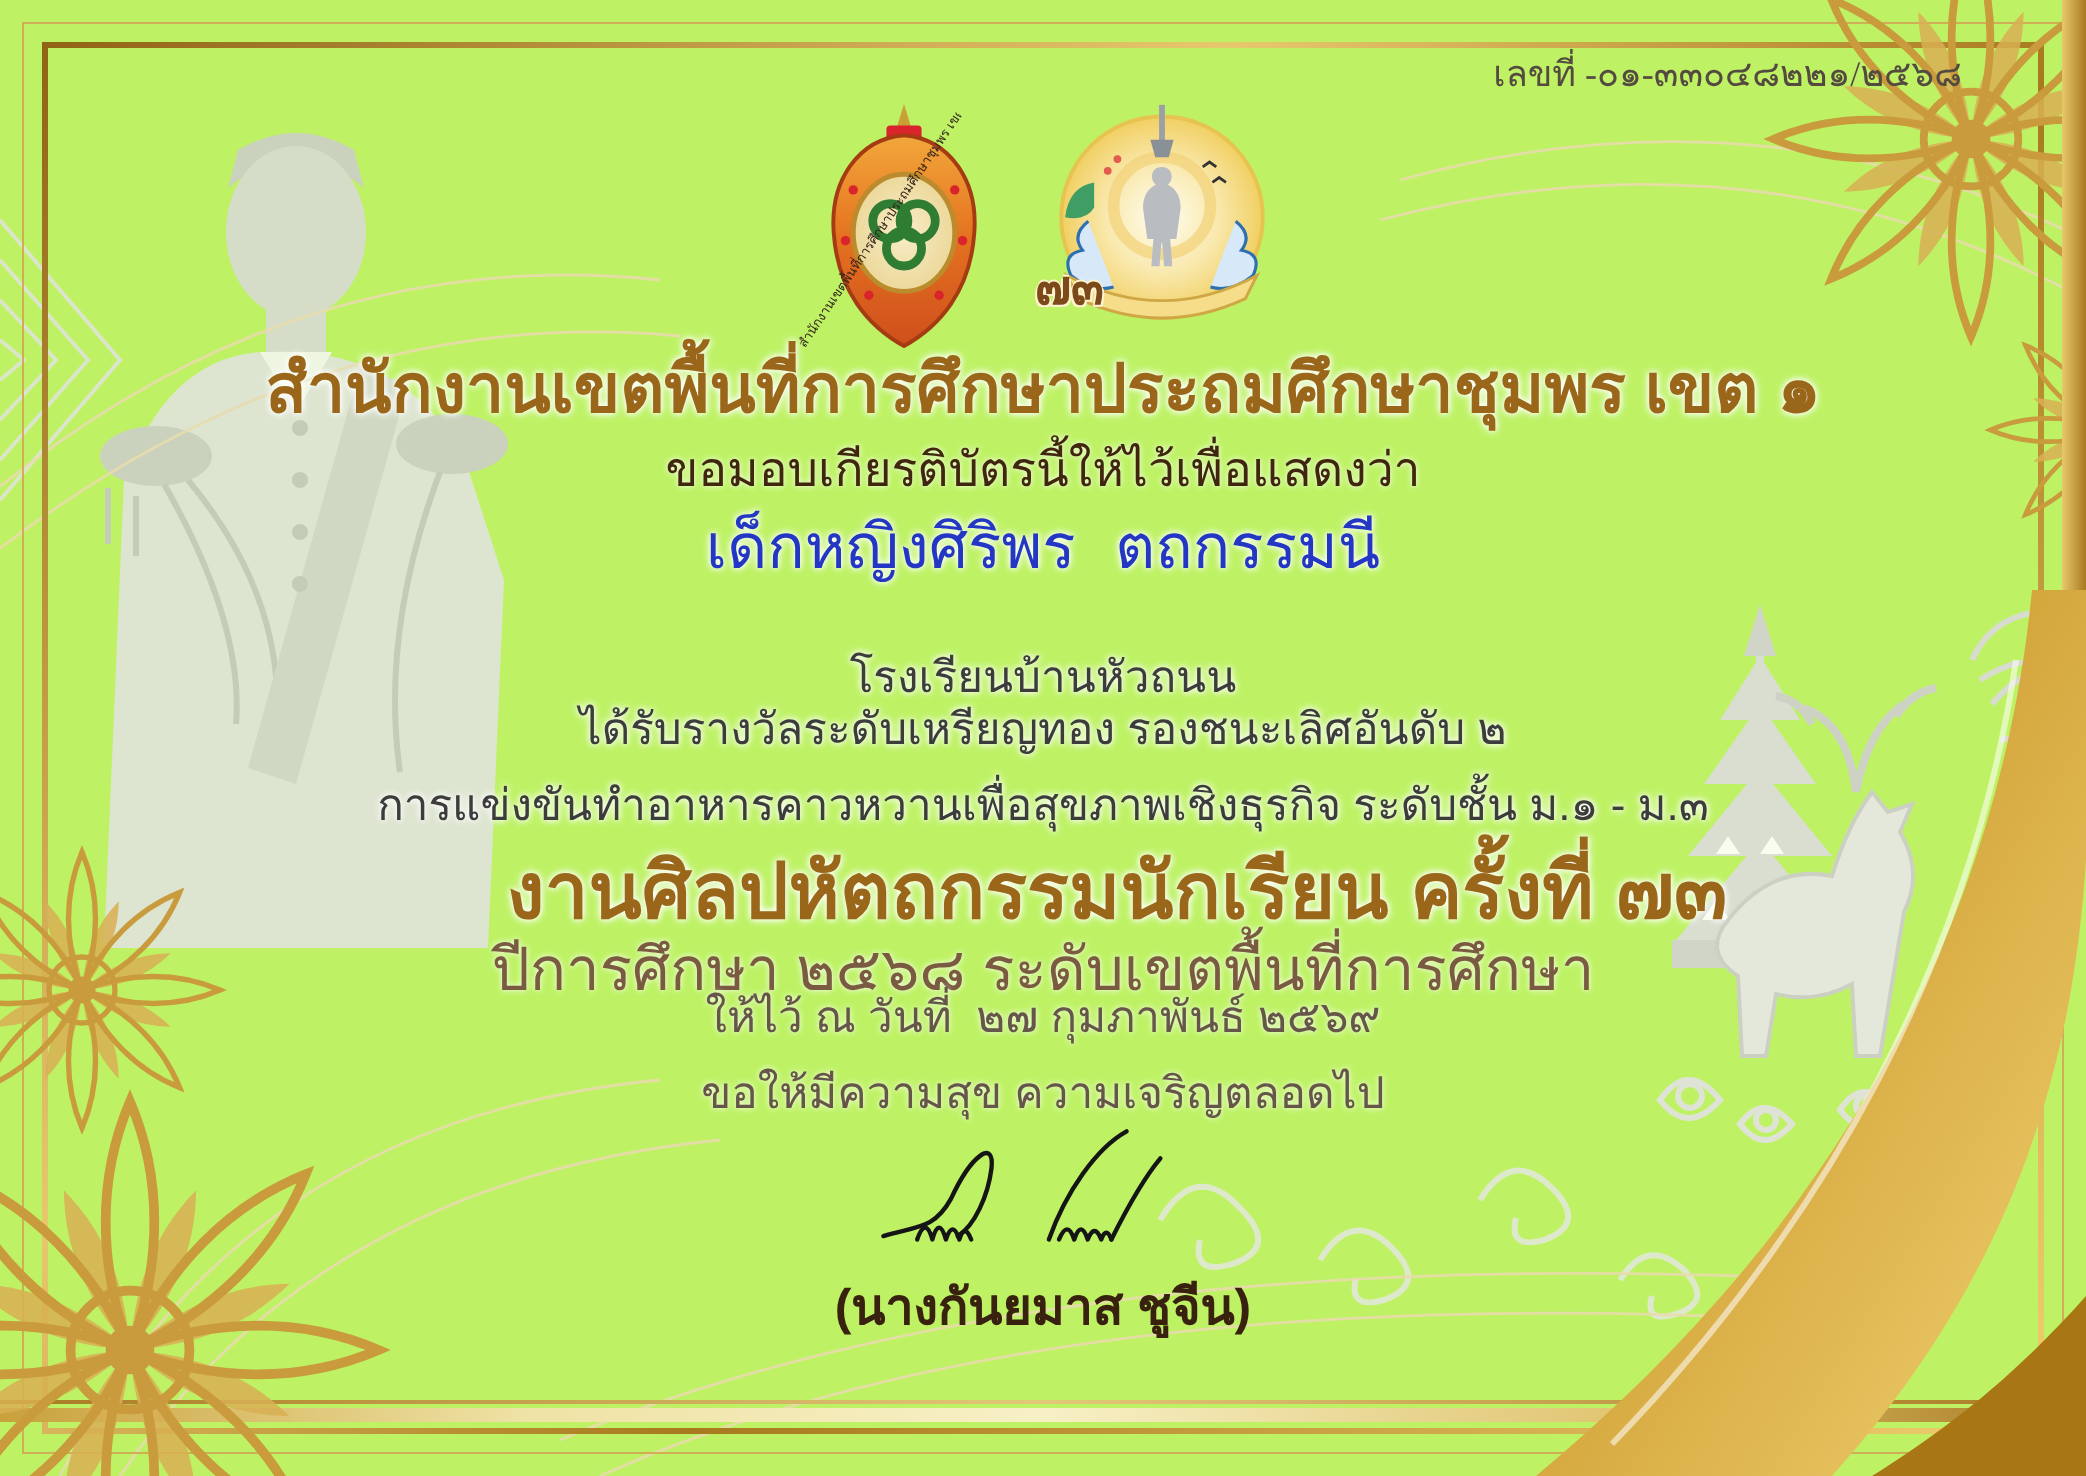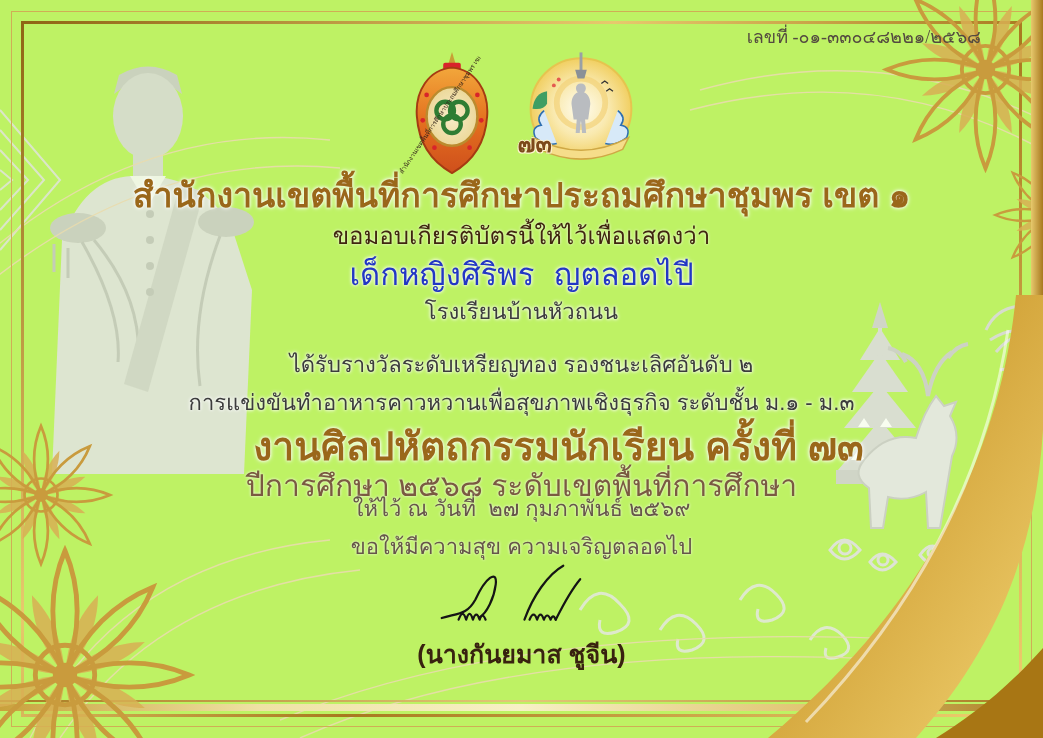--- a/index.html
+++ b/index.html
@@ -41,21 +41,21 @@
   
   .t{position:absolute;left:0;width:100%;text-align:center;white-space:pre-wrap;line-height:1.15;}
   .cert-number{position:absolute;top:22px;right:62px;font-size:18px;color:#544a40;
     font-family:"Liberation Serif","DejaVu Serif",serif;}
   .org-title{top:176px;font-size:34px;font-weight:800;color:#9a671a;
     text-shadow:0 0 3px #fff,0 0 5px #fff;}
   .presents{top:222px;font-size:24px;font-weight:400;color:#40260e;text-shadow:0 0 3px #fff;}
   .rname{top:257px;font-size:31px;color:#2337c4;font-family:"DejaVu Serif","Liberation Serif",serif;
     text-shadow:0 0 3px #fff,0 0 4px #fff;}
   .body-line{font-size:22px;color:#3c3c3c;text-shadow:0 0 3px #fff,0 0 4px #fff;}
-  .school{top:299px;text-align:center;}
+  .school{top:326px;text-align:center;}
   .award{top:352px;}
   .comp{top:390px;}
   .event-title{top:425px;font-size:39px;font-weight:800;color:#9a671a;
     text-shadow:0 0 3px #fff,0 0 5px #fff;padding-left:37px;}
   .event-sub{top:469px;font-size:30px;font-weight:500;color:#7a5a41;text-shadow:0 0 3px #fff;}
   .issued{top:496px;font-size:22px;font-weight:400;color:#665649;text-shadow:0 0 3px #fff;}
   .blessing{top:534px;font-size:22px;font-weight:500;color:#665649;text-shadow:0 0 3px #fff;}
   .signature{position:absolute;top:564px;left:50%;transform:translateX(-46%);}
   .signer-name{top:640px;font-size:25px;font-weight:700;color:#38220f;}
   .signer-title{top:672px;font-size:20px;font-weight:700;color:#9a671a;text-shadow:0 0 3px #fff;}
@@ -294,21 +294,21 @@
             <circle cx="42" cy="28" r="2"></circle>
           </g>
         <path d="M16 88 q49 26 98 0 l-6 12 q-43 20 -86 0 Z" fill="#f6dd8a" stroke="#cfa845" stroke-width="1.5"></path>
       </svg>
       <div class="festival-number">๗๓</div>
     </div>
   </div>
 
   <div class="t org-title">สำนักงานเขตพื้นที่การศึกษาประถมศึกษาชุมพร เขต ๑</div>
   <div class="t presents">ขอมอบเกียรติบัตรนี้ให้ไว้เพื่อแสดงว่า</div>
-  <div class="t rname">เด็กหญิงศิริพร  ญตลอดไปี</div>
+  <div class="t rname">เด็กหญิงศิริพร  ตถกรรมนี</div>
   <div class="t body-line school">โรงเรียนบ้านหัวถนน</div>
   <div class="t body-line award">ได้รับรางวัลระดับเหรียญทอง รองชนะเลิศอันดับ ๒</div>
   <div class="t body-line comp">การแข่งขันทำอาหารคาวหวานเพื่อสุขภาพเชิงธุรกิจ ระดับชั้น ม.๑ - ม.๓</div>
   <div class="t event-title">งานศิลปหัตถกรรมนักเรียน ครั้งที่ ๗๓</div>
   <div class="t event-sub">ปีการศึกษา ๒๕๖๘ ระดับเขตพื้นที่การศึกษา</div>
   <div class="t issued">ให้ไว้ ณ วันที่  ๒๗ กุมภาพันธ์ ๒๕๖๙</div>
   <div class="t blessing">ขอให้มีความสุข ความเจริญตลอดไป</div>
 
   <svg class="signature" width="230" height="76" viewBox="0 0 240 90">
     <g fill="none" stroke="#151515" stroke-width="2.6" stroke-linecap="round" stroke-linejoin="round">

